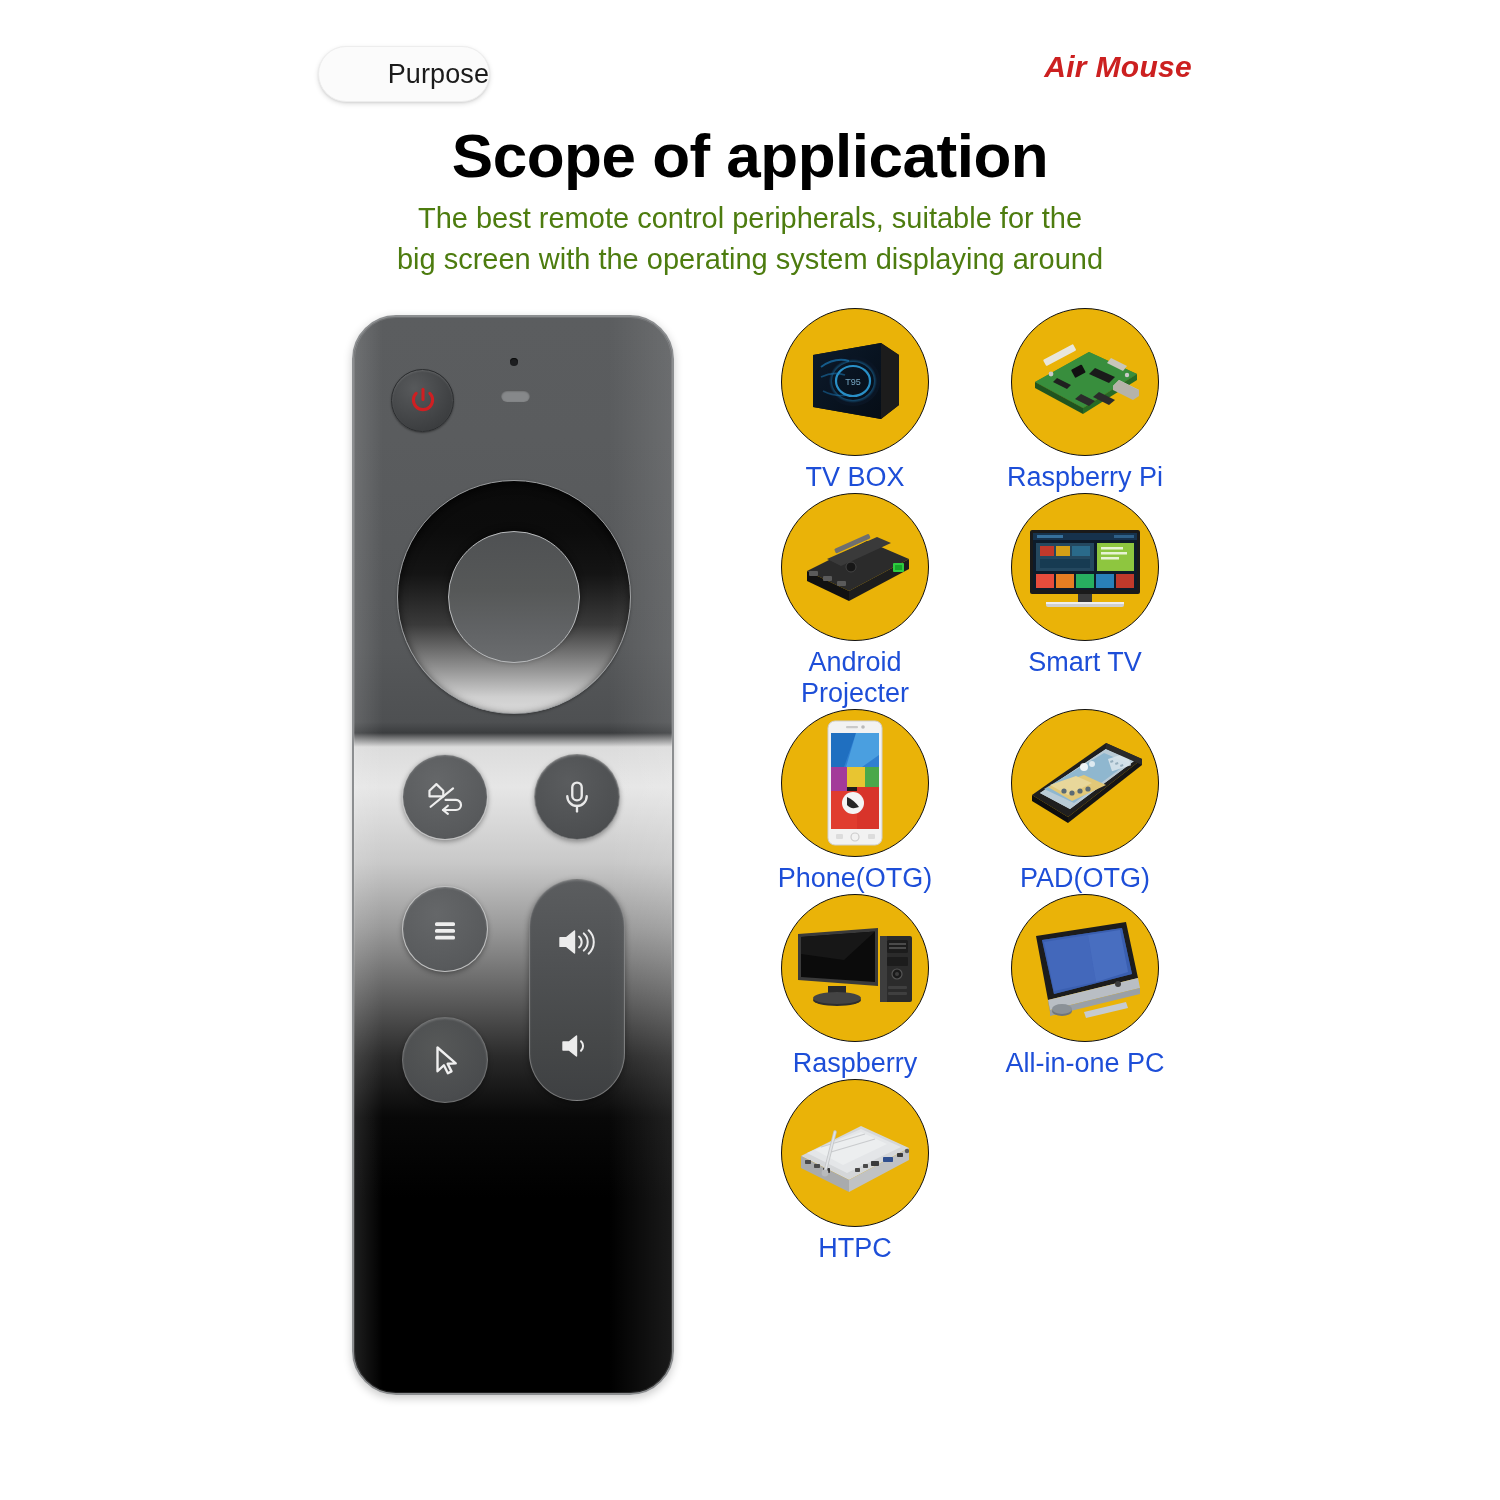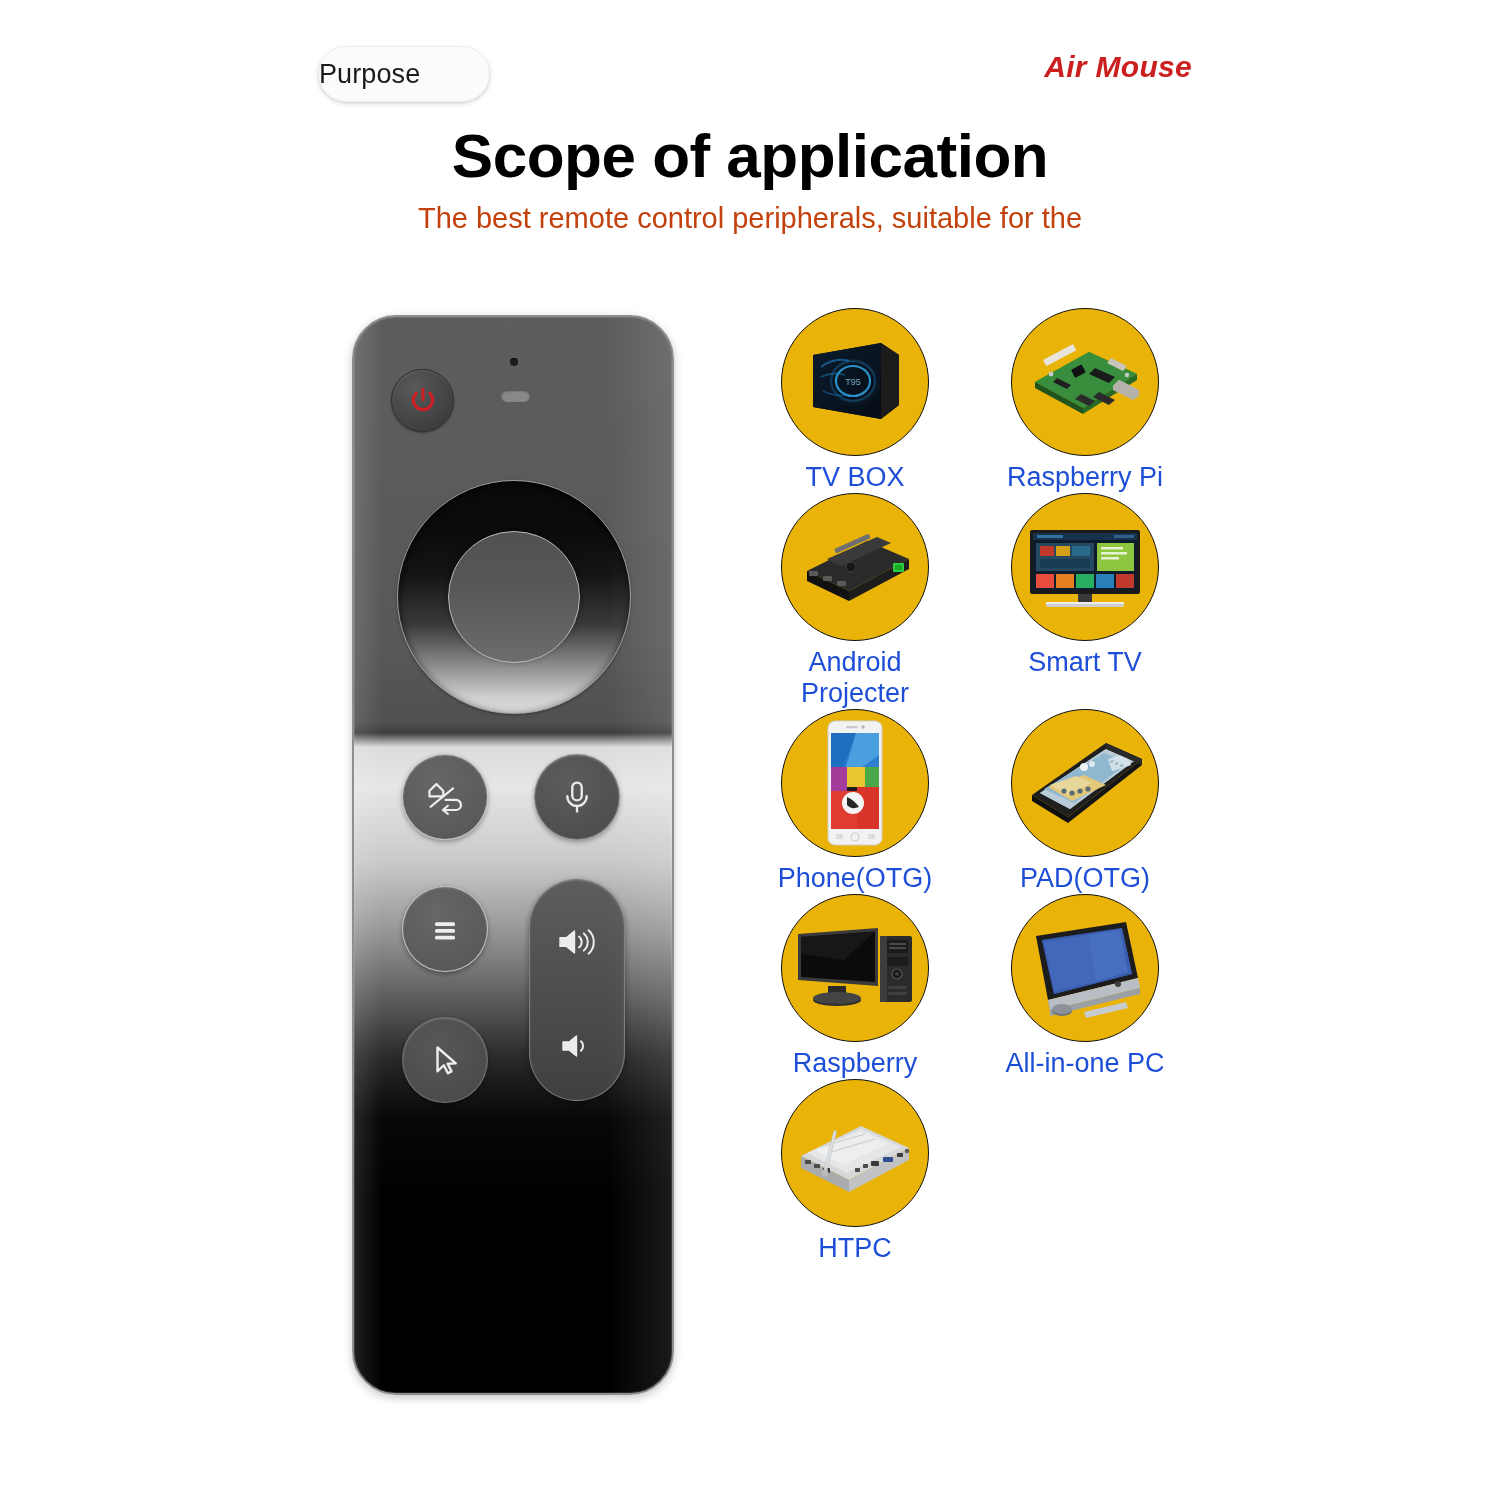--- a/index.html
+++ b/index.html
@@ -25,21 +25,21 @@
     left: 318px;
     top: 46px;
     width: 172px;
     height: 56px;
     border-radius: 30px;
     background: #fbfbfb;
     border: 1px solid #ededed;
     box-shadow: 0 2px 5px rgba(0,0,0,0.13), 0 1px 2px rgba(0,0,0,0.07);
     display: flex;
     align-items: center;
-    justify-content: flex-start;
+    justify-content: flex-end;
   }
   .purpose-pill span {
     font-size: 27px;
     color: #1b1b1b;
     letter-spacing: 0.1px;
   }
 
   .brand-tag {
     position: absolute;
     right: 308px;
@@ -64,21 +64,21 @@
   }
 
   .subhead {
     position: absolute;
     left: 0;
     right: 0;
     top: 198px;
     text-align: center;
     font-size: 29px;
     line-height: 41px;
-    color: #c2410c;
+    color: #4d7c0f;
   }
   .subhead div { white-space: nowrap; }
 
   
   .remote-wrap {
     position: absolute;
     left: 352px;
     top: 315px;
     width: 322px;
     height: 1080px;
@@ -278,20 +278,21 @@
   <div class="purpose-pill">
     <span>Purpose</span>
   </div>
 
   <div class="brand-tag">Air Mouse</div>
 
   <h1 class="headline">Scope of application</h1>
 
   <div class="subhead">
     <div>The best remote control peripherals, suitable for the</div>
+    <div>big screen with the operating system displaying around</div>
   </div>
 
   <div class="remote-wrap">
     <div class="remote-body">
 
       <div class="led-dot"></div>
       <div class="mic-slot"></div>
 
       <div class="power-btn">
         <svg width="32" height="32" viewBox="0 0 24 24">

